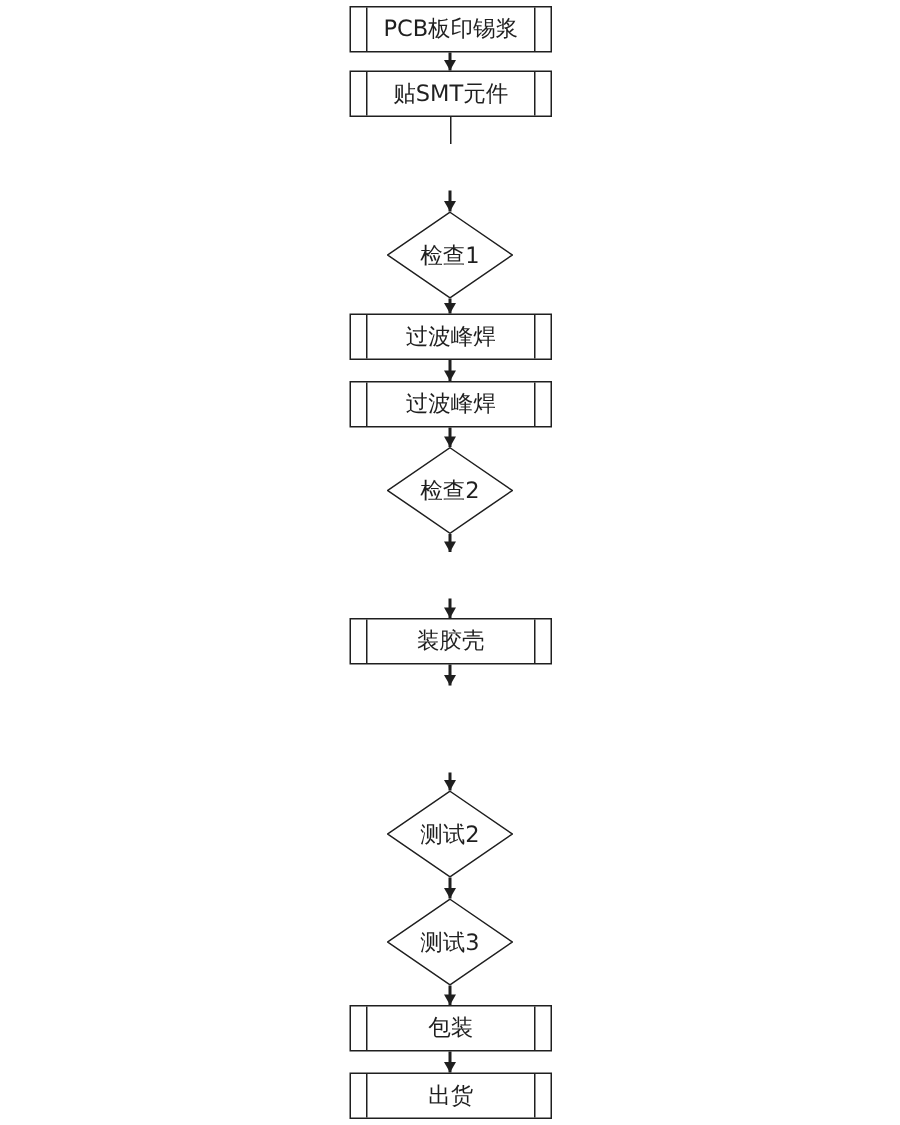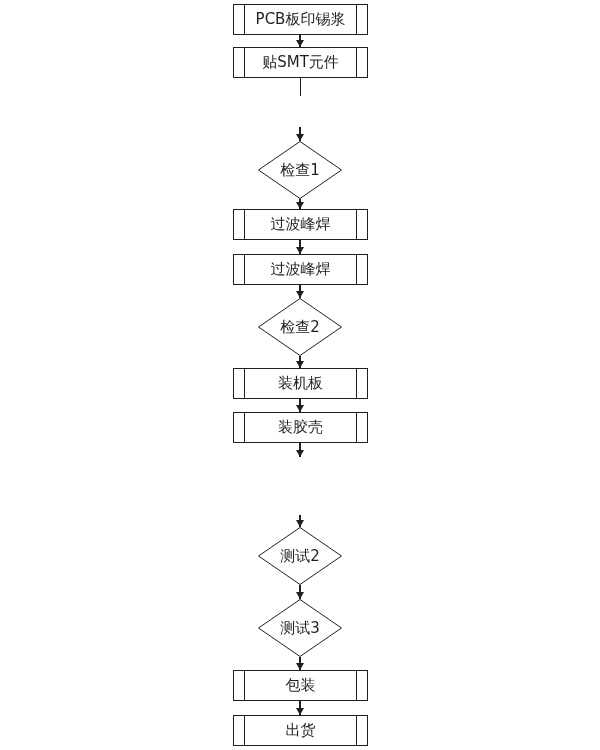--- a/index.html
+++ b/index.html
@@ -105,23 +105,20 @@
   </div>
   <div class="pbox" style="top:47px">
     <span class="label">贴SMT元件</span>
   </div>
   <div class="pbox" style="top:209px">
     <span class="label">过波峰焊</span>
   </div>
   <div class="pbox" style="top:254px">
     <span class="label">过波峰焊</span>
   </div>
-  <div class="pbox" style="top:368px">
-    <span class="label">装机板</span>
-  </div>
   <div class="pbox" style="top:670px">
     <span class="label">包装</span>
   </div>
   <div class="pbox" style="top:412px">
     <span class="label">装胶壳</span>
   </div>
   <div class="pbox" style="top:715px">
     <span class="label">出货</span>
   </div>
 

